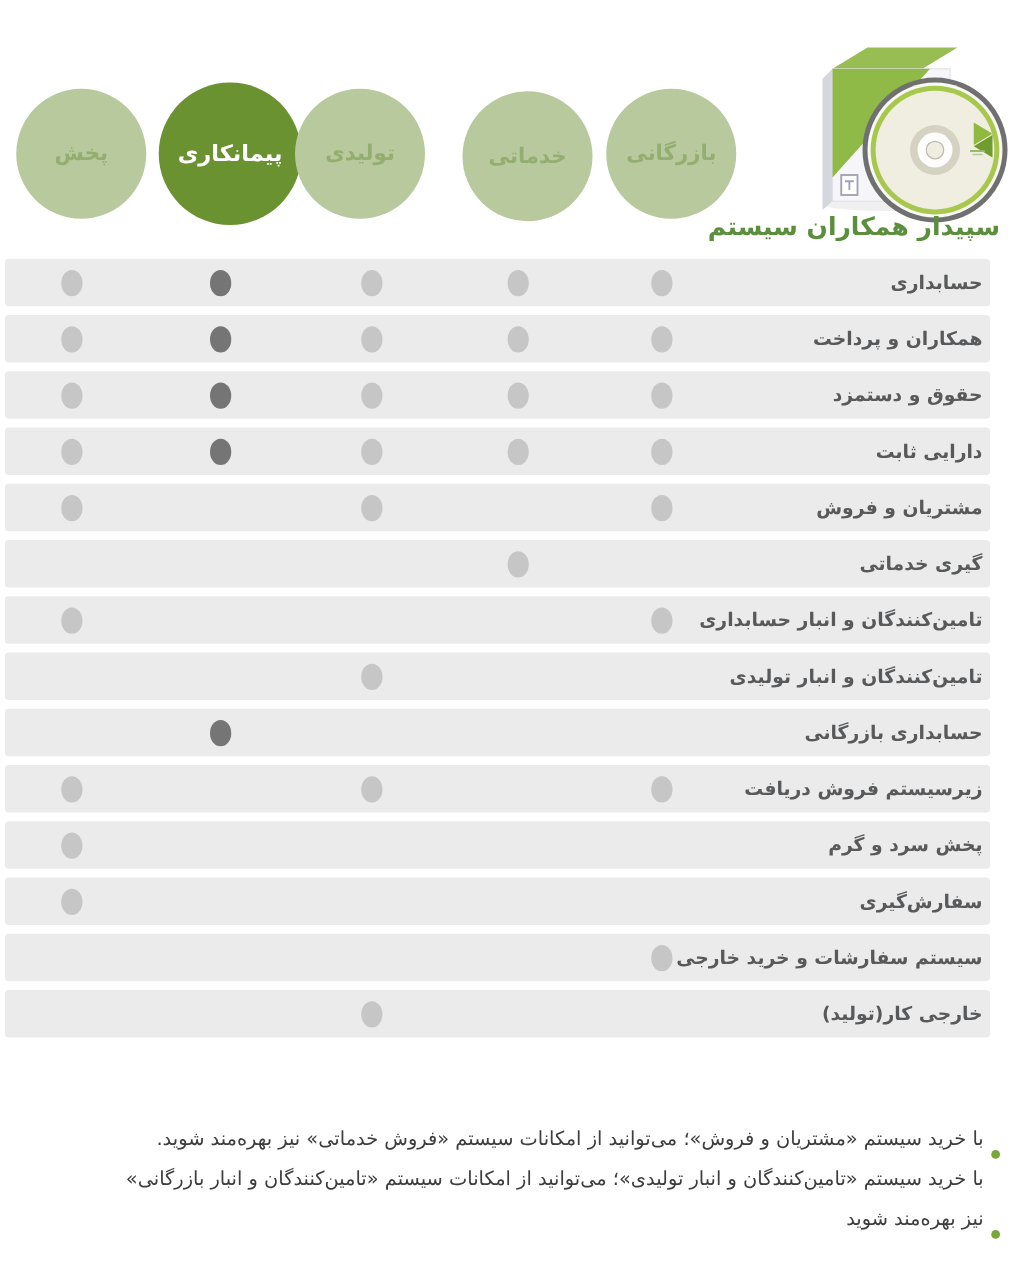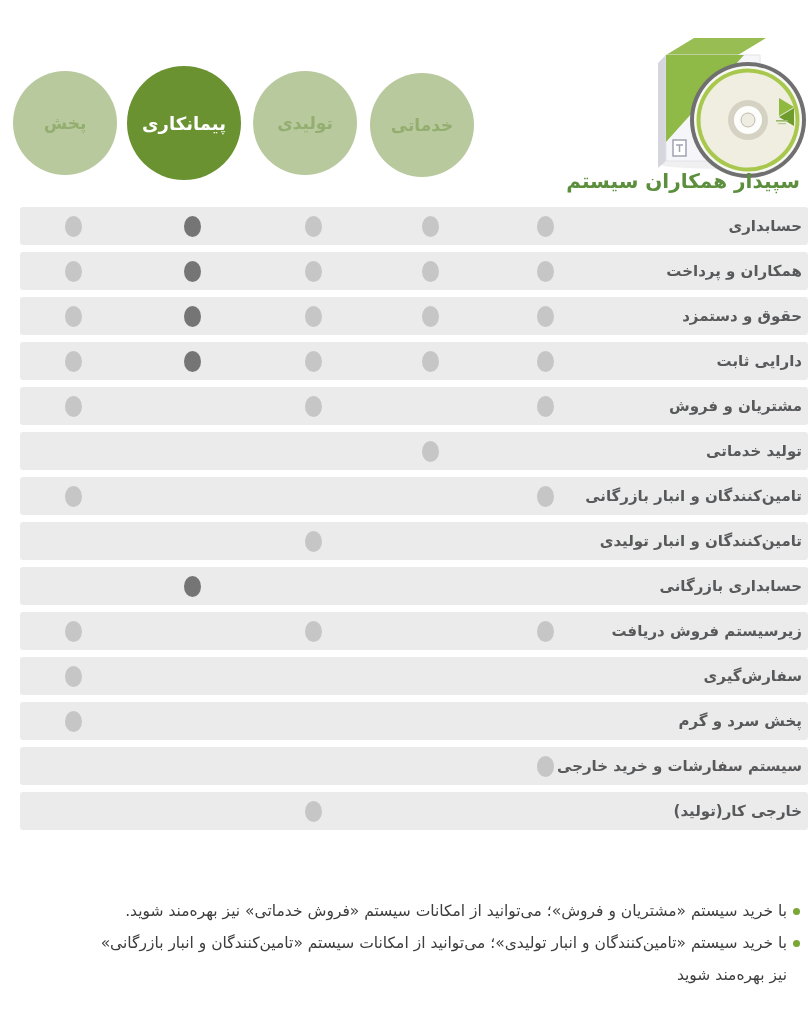--- a/index.html
+++ b/index.html
@@ -40,42 +40,42 @@
     position:absolute;border-radius:50%;
     background:var(--circle-light);color:var(--circle-light-text);
     display:flex;align-items:center;justify-content:center;
     font-size:17px;font-weight:bold;direction:rtl;cursor:pointer;
   }
   .pkg.selected{
     background:var(--circle-dark);color:var(--circle-dark-text);font-size:18px;
   }
 
   
-  .matrix{position:absolute;top:207px;left:20px;width:788px;}
+  .matrix{position:absolute;top:207px;left:4px;width:788px;}
   .row{
     position:relative;height:38px;margin-bottom:7px;
     background:var(--row-bg);border-radius:3px;
   }
   .row-label{
     position:absolute;right:6px;top:50%;transform:translateY(-50%);
     direction:rtl;font-size:15px;font-weight:bold;color:var(--label-gray);
     white-space:nowrap;
   }
   .dot{
     position:absolute;top:9px;width:17px;height:21px;border-radius:50%;
     background:var(--dot-light);
   }
   .dot.dark{background:var(--dot-dark);}
 
   
   .notes{
     position:absolute;top:895px;right:11px;width:786px;direction:rtl;
     color:var(--note-text);font-size:15.5px;line-height:32px;
   }
-  .note{display:flex;align-items:flex-start;}
+  .note{display:flex;align-items:flex-end;}
   .note-bullet{
     flex:0 0 auto;width:7px;height:7px;border-radius:50%;
     background:var(--note-bullet);margin-top:13px;margin-left:6px;
   }
   .note-text{white-space:pre-line;}
 </style>
 </head>
 <body>
 
 <div class="page">
@@ -112,22 +112,23 @@
         <rect x="130" y="93" width="8" height="1.2" fill="#b4cc92"></rect>
       </g>
     </svg>
   </div>
 
   <h1 class="brand">سپیدار همکاران سیستم</h1>
 
   <div class="packages" id="packages">
       <div class="pkg" style="left: 13px; top: 71px; height: 104px; width: 104px;">پخش</div>
       <div class="pkg selected" style="left: 127px; top: 66px; height: 114px; width: 114px;">پیمانکاری</div>
-      <div class="pkg" style="left: 253px; top: 71px; height: 104px; width: 104px;">تولیدی</div>
+      <div class="pkg" style="left: 236px; top: 71px; height: 104px; width: 104px;">تولیدی</div>
       <div class="pkg" style="left: 370px; top: 73px; height: 104px; width: 104px;">خدماتی</div>
+      <div class="pkg" style="left: 485px; top: 71px; height: 104px; width: 104px;">بازرگانی</div>
     </div>
 
   <div class="matrix" id="matrix">
       <div class="row">
         <span class="dot" style="left: 44.5px;"></span>
         <span class="dot dark" style="left: 163.5px;"></span>
         <span class="dot" style="left: 284.5px;"></span>
         <span class="dot" style="left: 401.5px;"></span>
         <span class="dot" style="left: 516.5px;"></span>
         <span class="row-label">حسابداری</span>
@@ -157,48 +158,48 @@
         <span class="row-label">دارایی ثابت</span>
       </div>
       <div class="row">
         <span class="dot" style="left: 44.5px;"></span>
         <span class="dot" style="left: 284.5px;"></span>
         <span class="dot" style="left: 516.5px;"></span>
         <span class="row-label">مشتریان و فروش</span>
       </div>
       <div class="row">
         <span class="dot" style="left: 401.5px;"></span>
-        <span class="row-label">تولید خدماتی</span>
-      </div>
-      <div class="row">
-        <span class="dot" style="left: 44.5px;"></span>
-        <span class="dot" style="left: 516.5px;"></span>
-        <span class="row-label">تامین‌کنندگان و انبار بازرگانی</span>
+        <span class="row-label">گیری خدماتی</span>
+      </div>
+      <div class="row">
+        <span class="dot" style="left: 44.5px;"></span>
+        <span class="dot" style="left: 516.5px;"></span>
+        <span class="row-label">تامین‌کنندگان و انبار حسابداری</span>
       </div>
       <div class="row">
         <span class="dot" style="left: 284.5px;"></span>
         <span class="row-label">تامین‌کنندگان و انبار تولیدی</span>
       </div>
       <div class="row">
         <span class="dot dark" style="left: 163.5px;"></span>
         <span class="row-label">حسابداری بازرگانی</span>
       </div>
       <div class="row">
         <span class="dot" style="left: 44.5px;"></span>
         <span class="dot" style="left: 284.5px;"></span>
         <span class="dot" style="left: 516.5px;"></span>
         <span class="row-label">زیرسیستم فروش دریافت</span>
       </div>
       <div class="row">
         <span class="dot" style="left: 44.5px;"></span>
+        <span class="row-label">پخش سرد و گرم</span>
+      </div>
+      <div class="row">
+        <span class="dot" style="left: 44.5px;"></span>
         <span class="row-label">سفارش‌گیری</span>
-      </div>
-      <div class="row">
-        <span class="dot" style="left: 44.5px;"></span>
-        <span class="row-label">پخش سرد و گرم</span>
       </div>
       <div class="row">
         <span class="dot" style="left: 516.5px;"></span>
         <span class="row-label">سیستم سفارشات و خرید خارجی</span>
       </div>
       <div class="row">
         <span class="dot" style="left: 284.5px;"></span>
         <span class="row-label">خارجی کار(تولید)</span>
       </div>
     </div>

